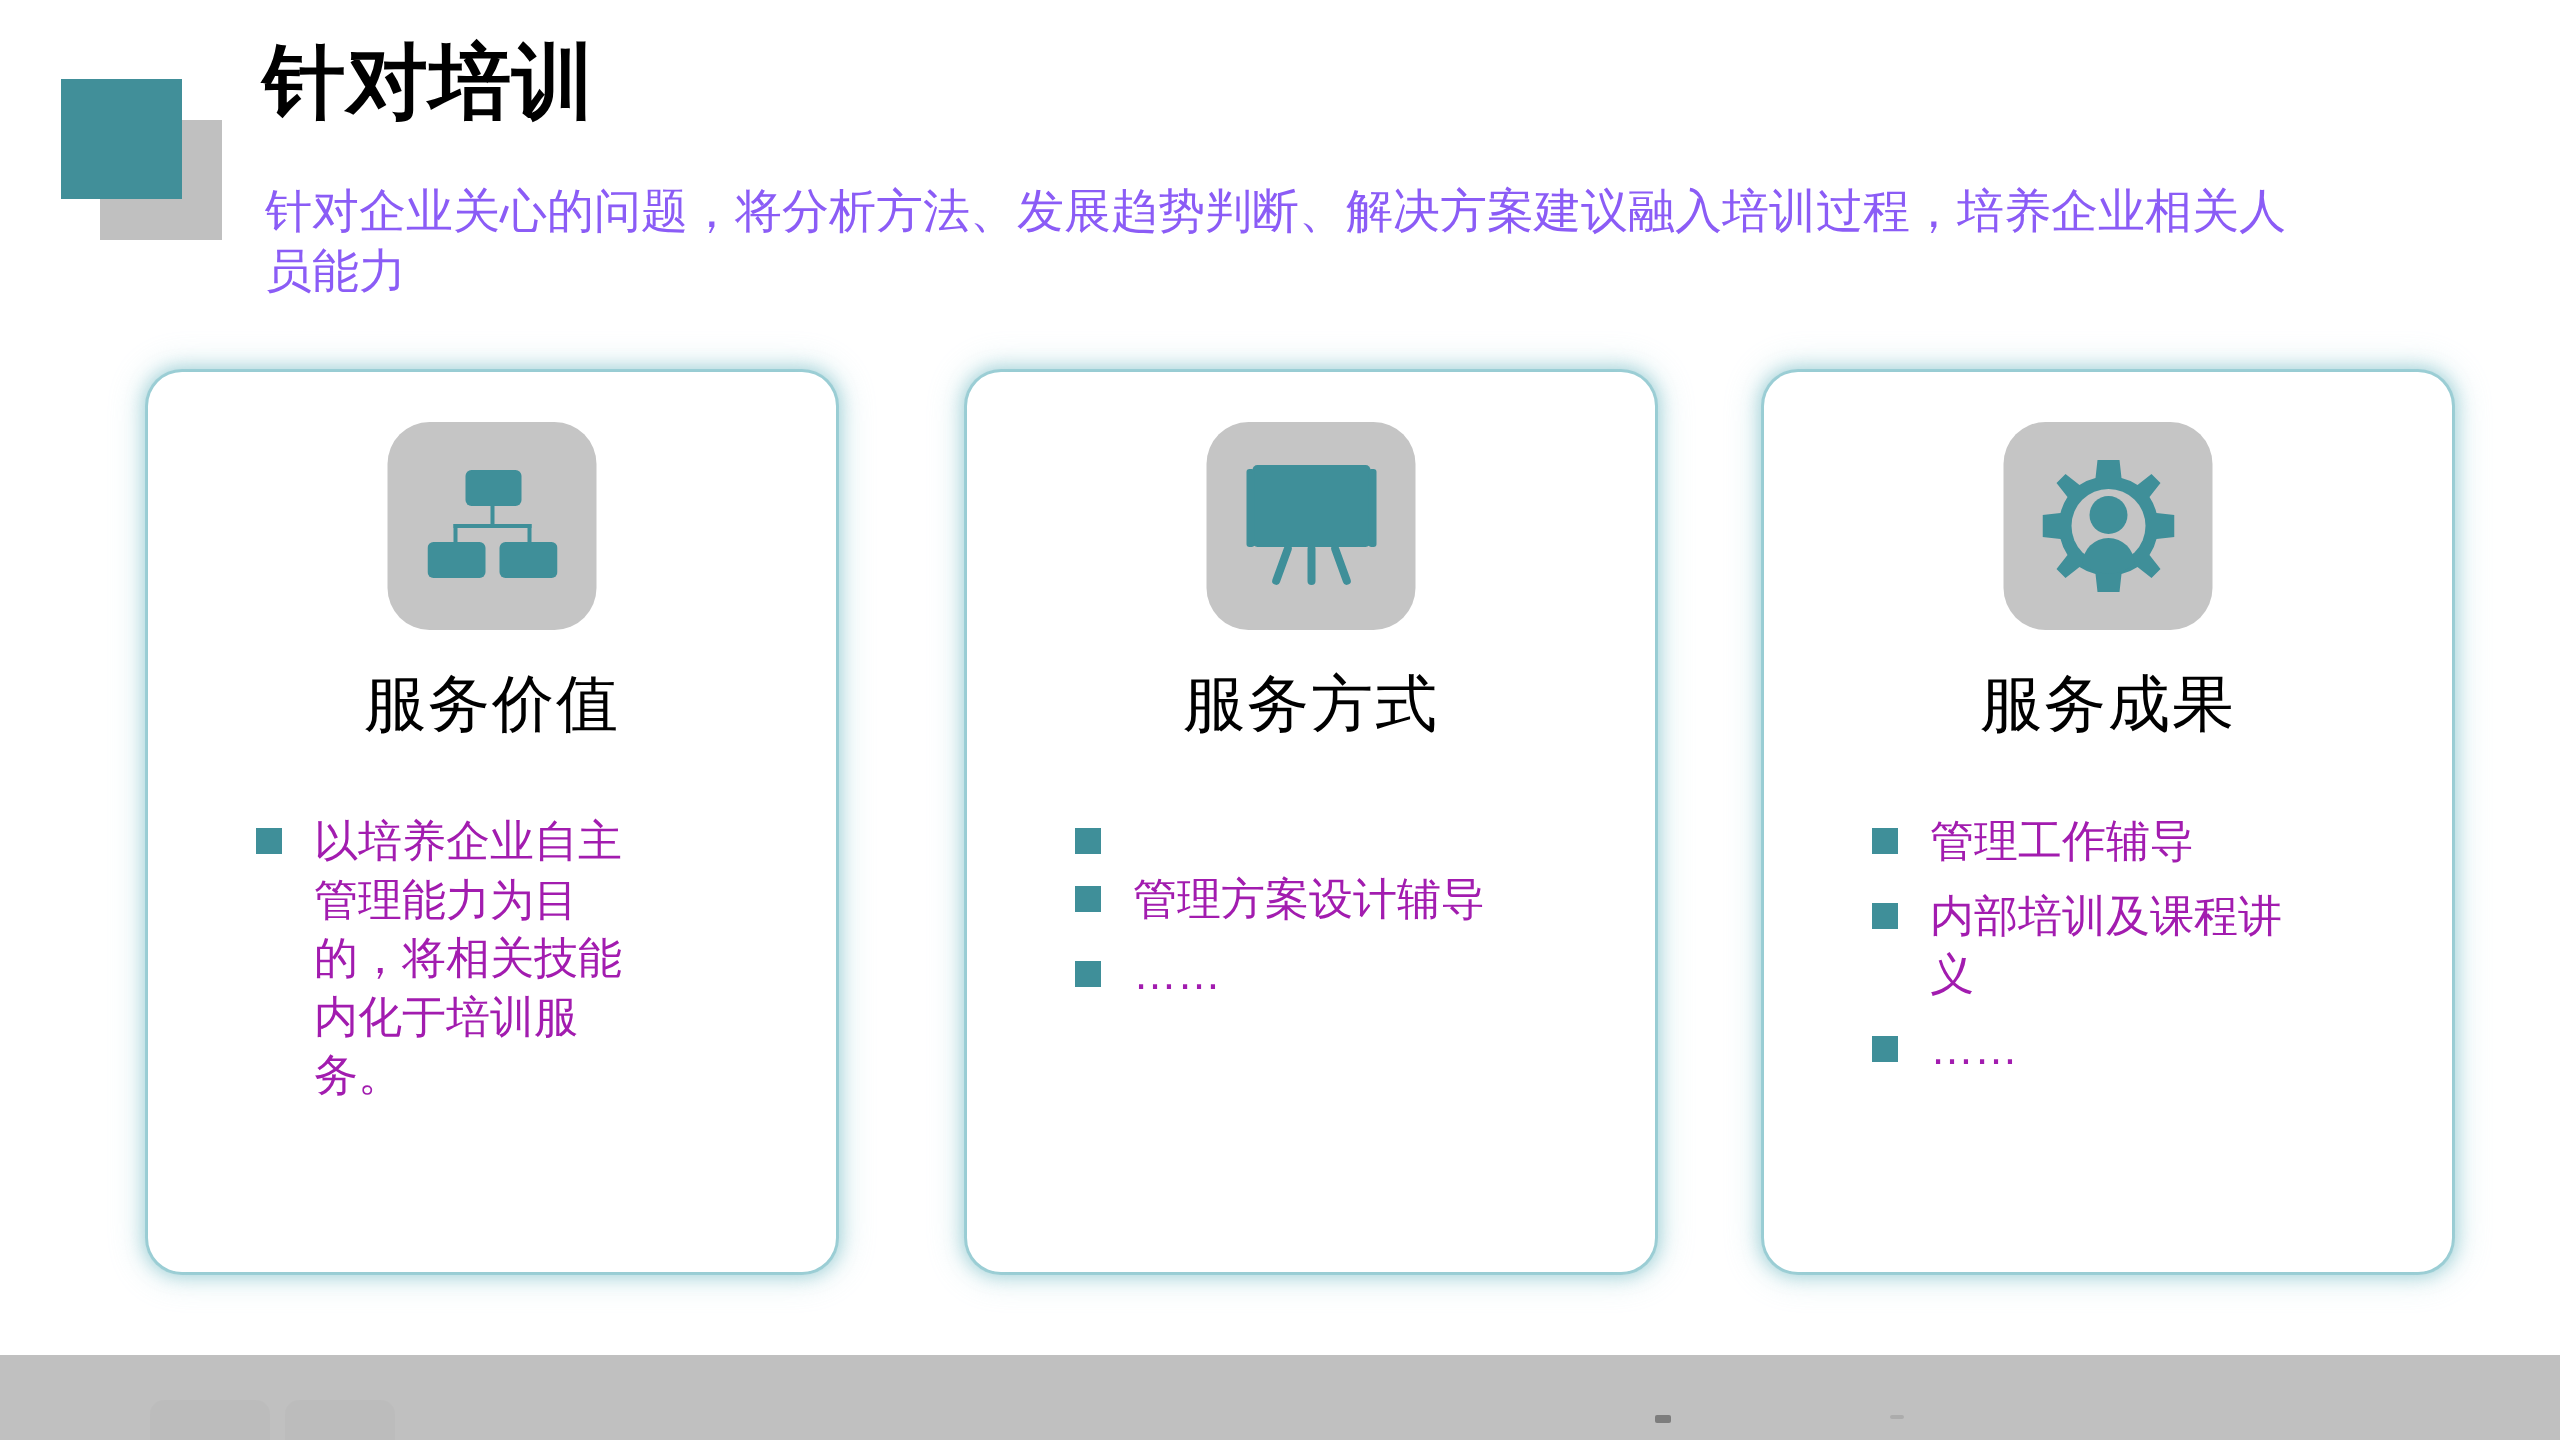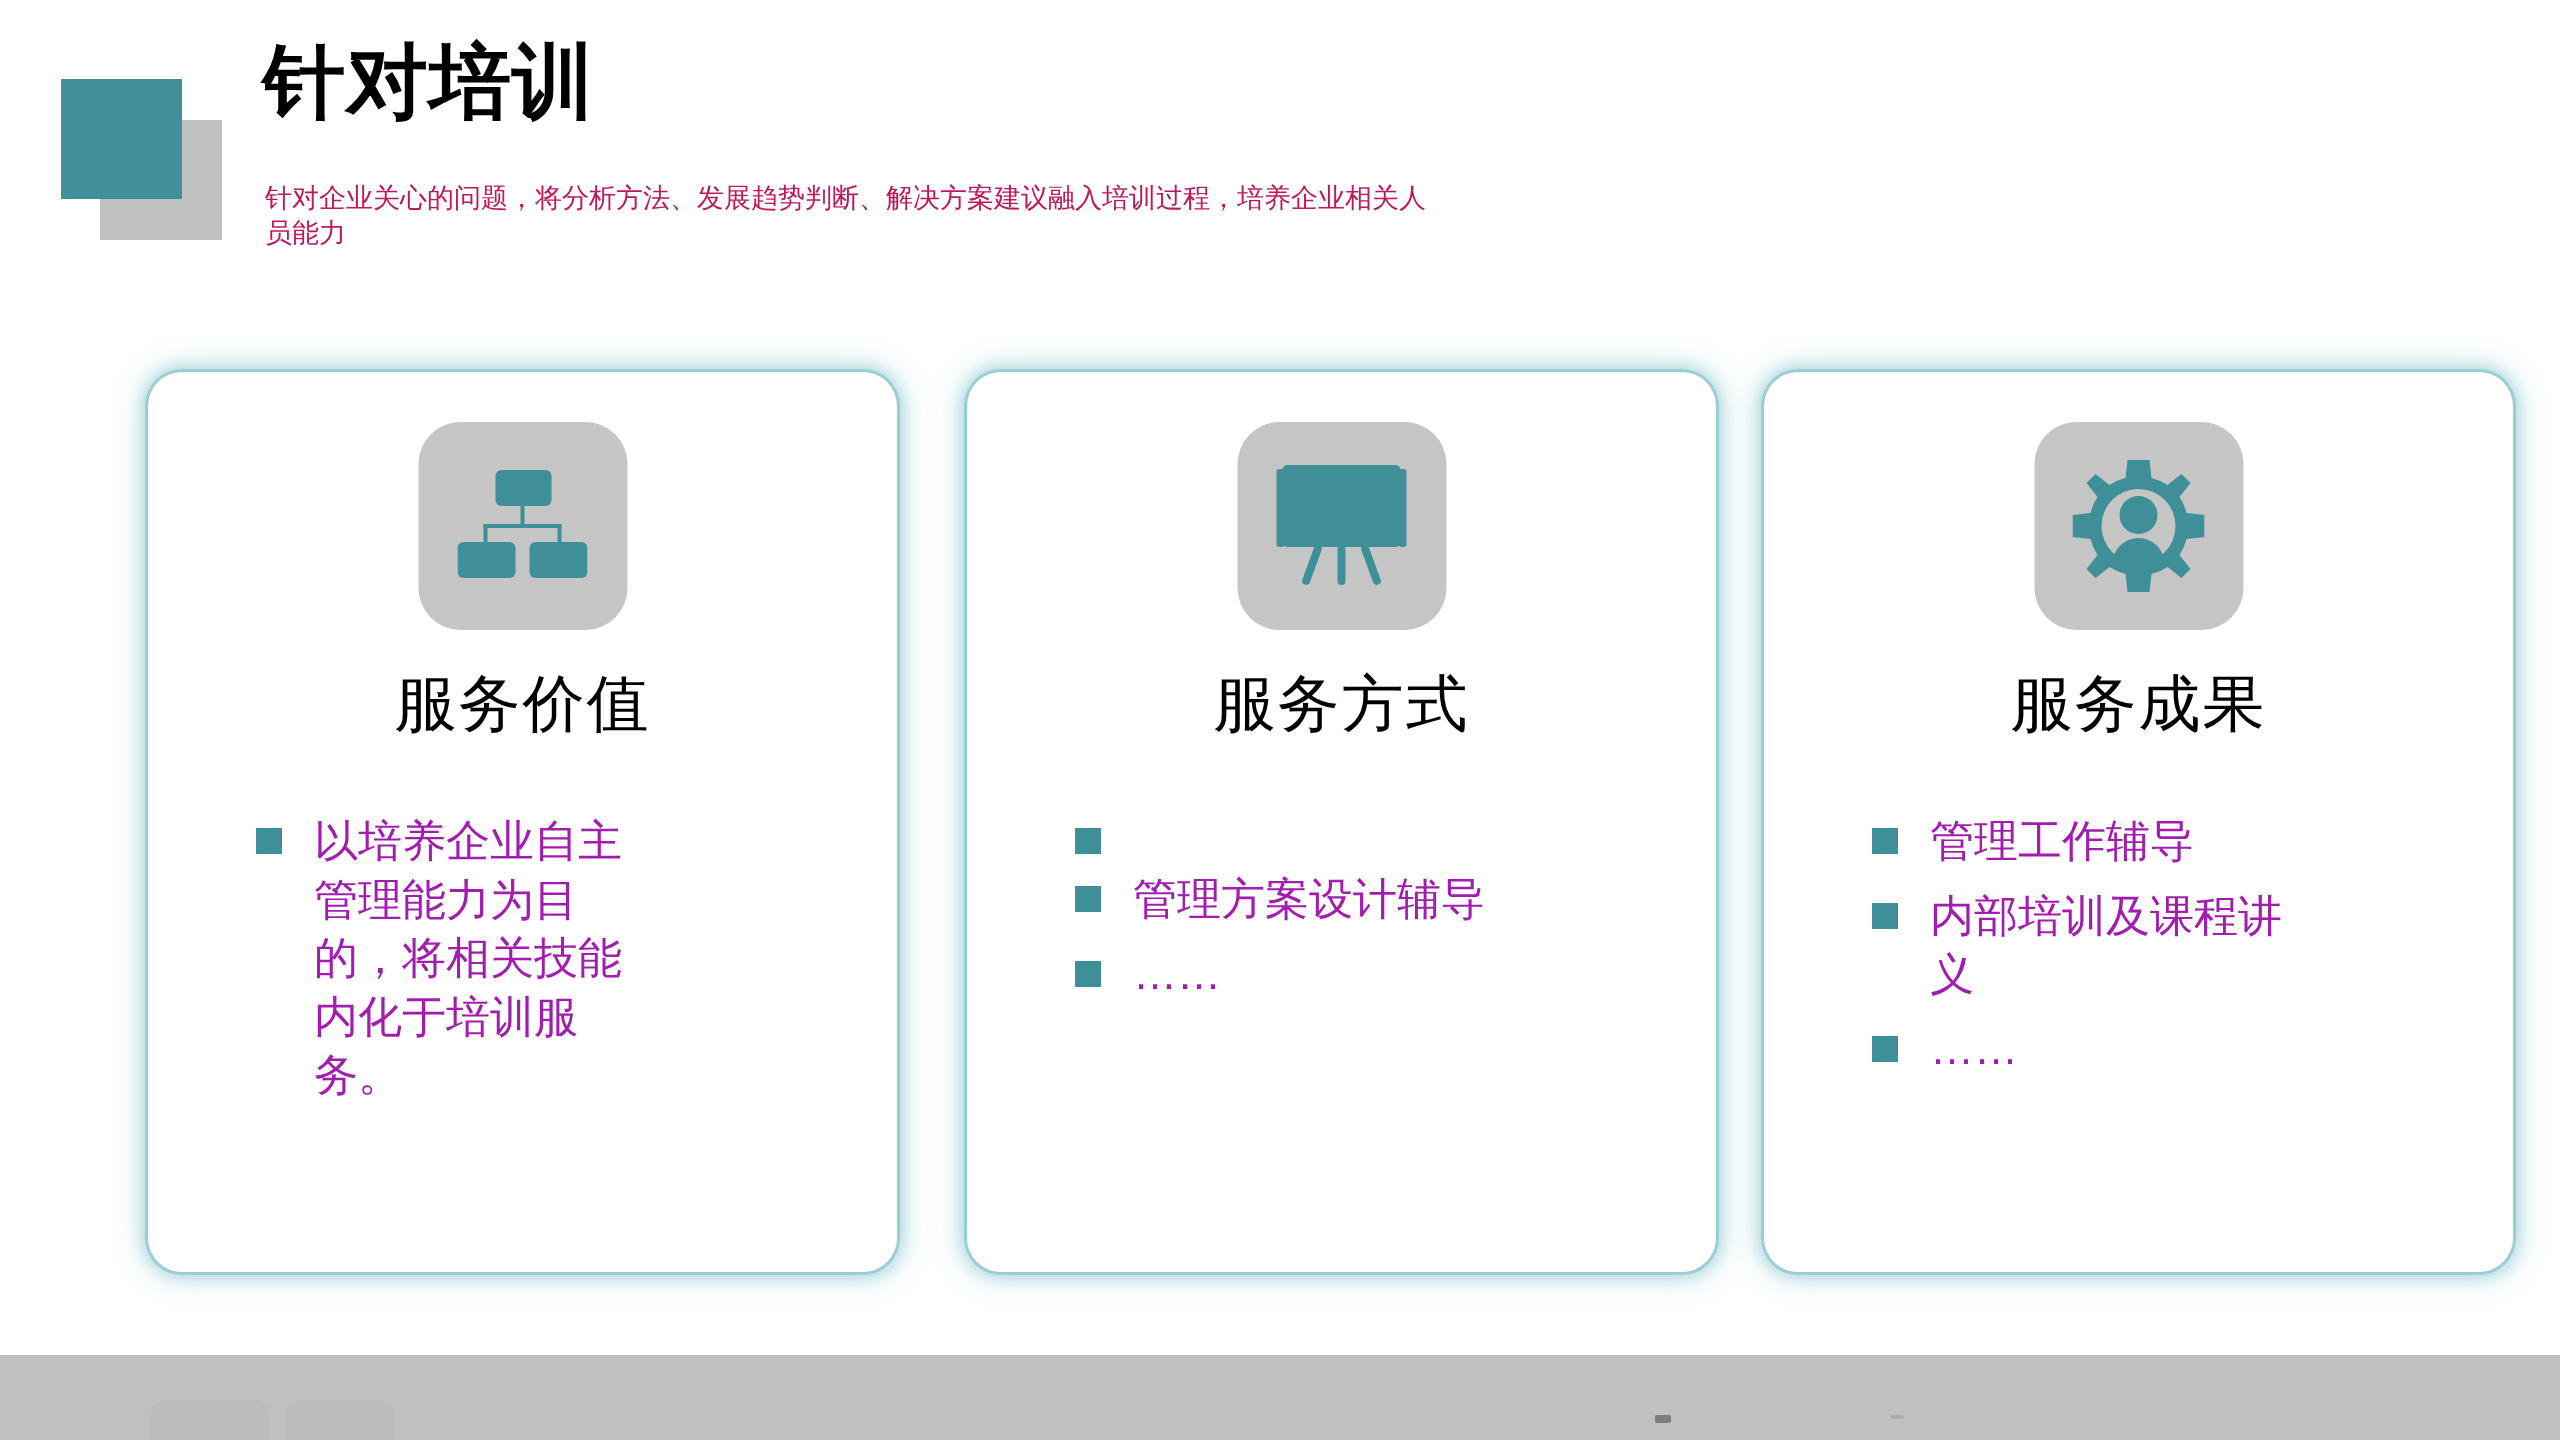--- a/index.html
+++ b/index.html
@@ -52,39 +52,39 @@
     letter-spacing: 1px;
     line-height: 1.08;
     color: #000000;
     white-space: nowrap;
   }
   .header-subtitle {
     position: absolute;
     left: 265px;
     top: 181px;
     width: 2120px;
-    font-size: 27px;
+    font-size: 47px;
     line-height: 1.28;
-    color: #be185d;
+    color: #8b5cf6;
     letter-spacing: 0px;
   }
   .header-subtitle .sub-line { display: block; }
 
   
   .cards {
     position: absolute;
     left: 0;
     top: 372px;
     width: 2560px;
     height: 920px;
   }
   .card {
     position: absolute;
     top: 0;
-    width: 749px;
+    width: 688px;
     height: 900px;
     background: #ffffff;
     border-radius: 34px;
     box-shadow:
       0 0 0 3px rgba(122,190,199,0.55),
       0 0 16px 5px rgba(122,190,199,0.55),
       0 0 30px 10px rgba(150,205,212,0.30);
   }
   .card-1 { left: 148px; }
   .card-2 { left: 955px; margin-left: 12px; }

